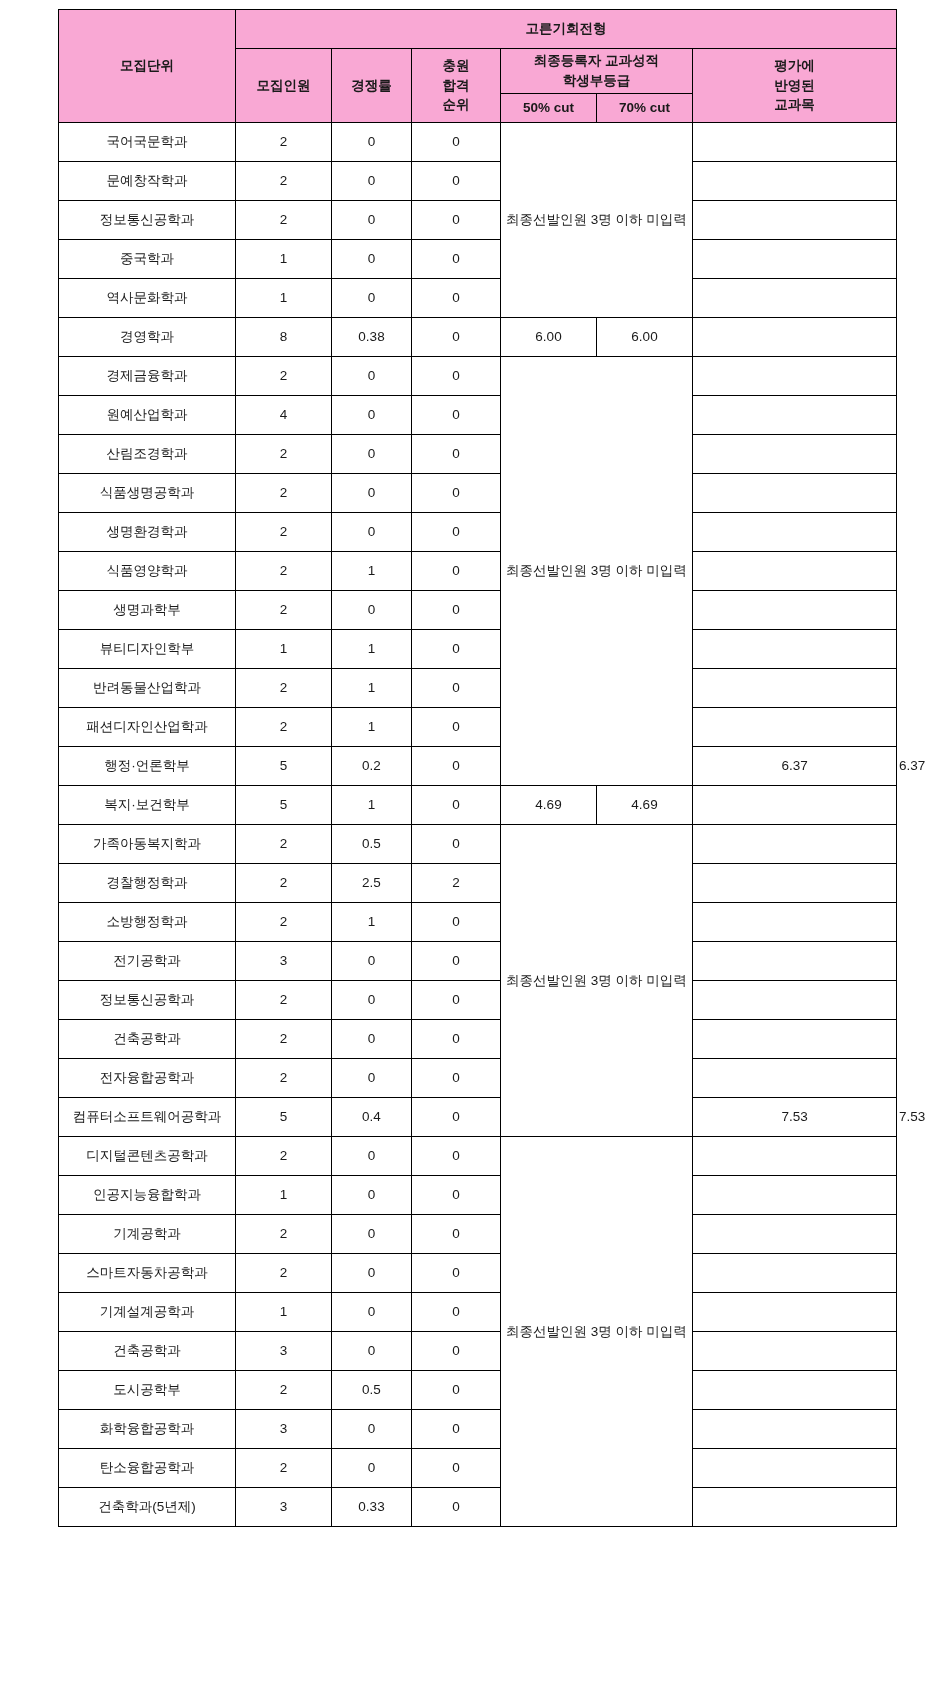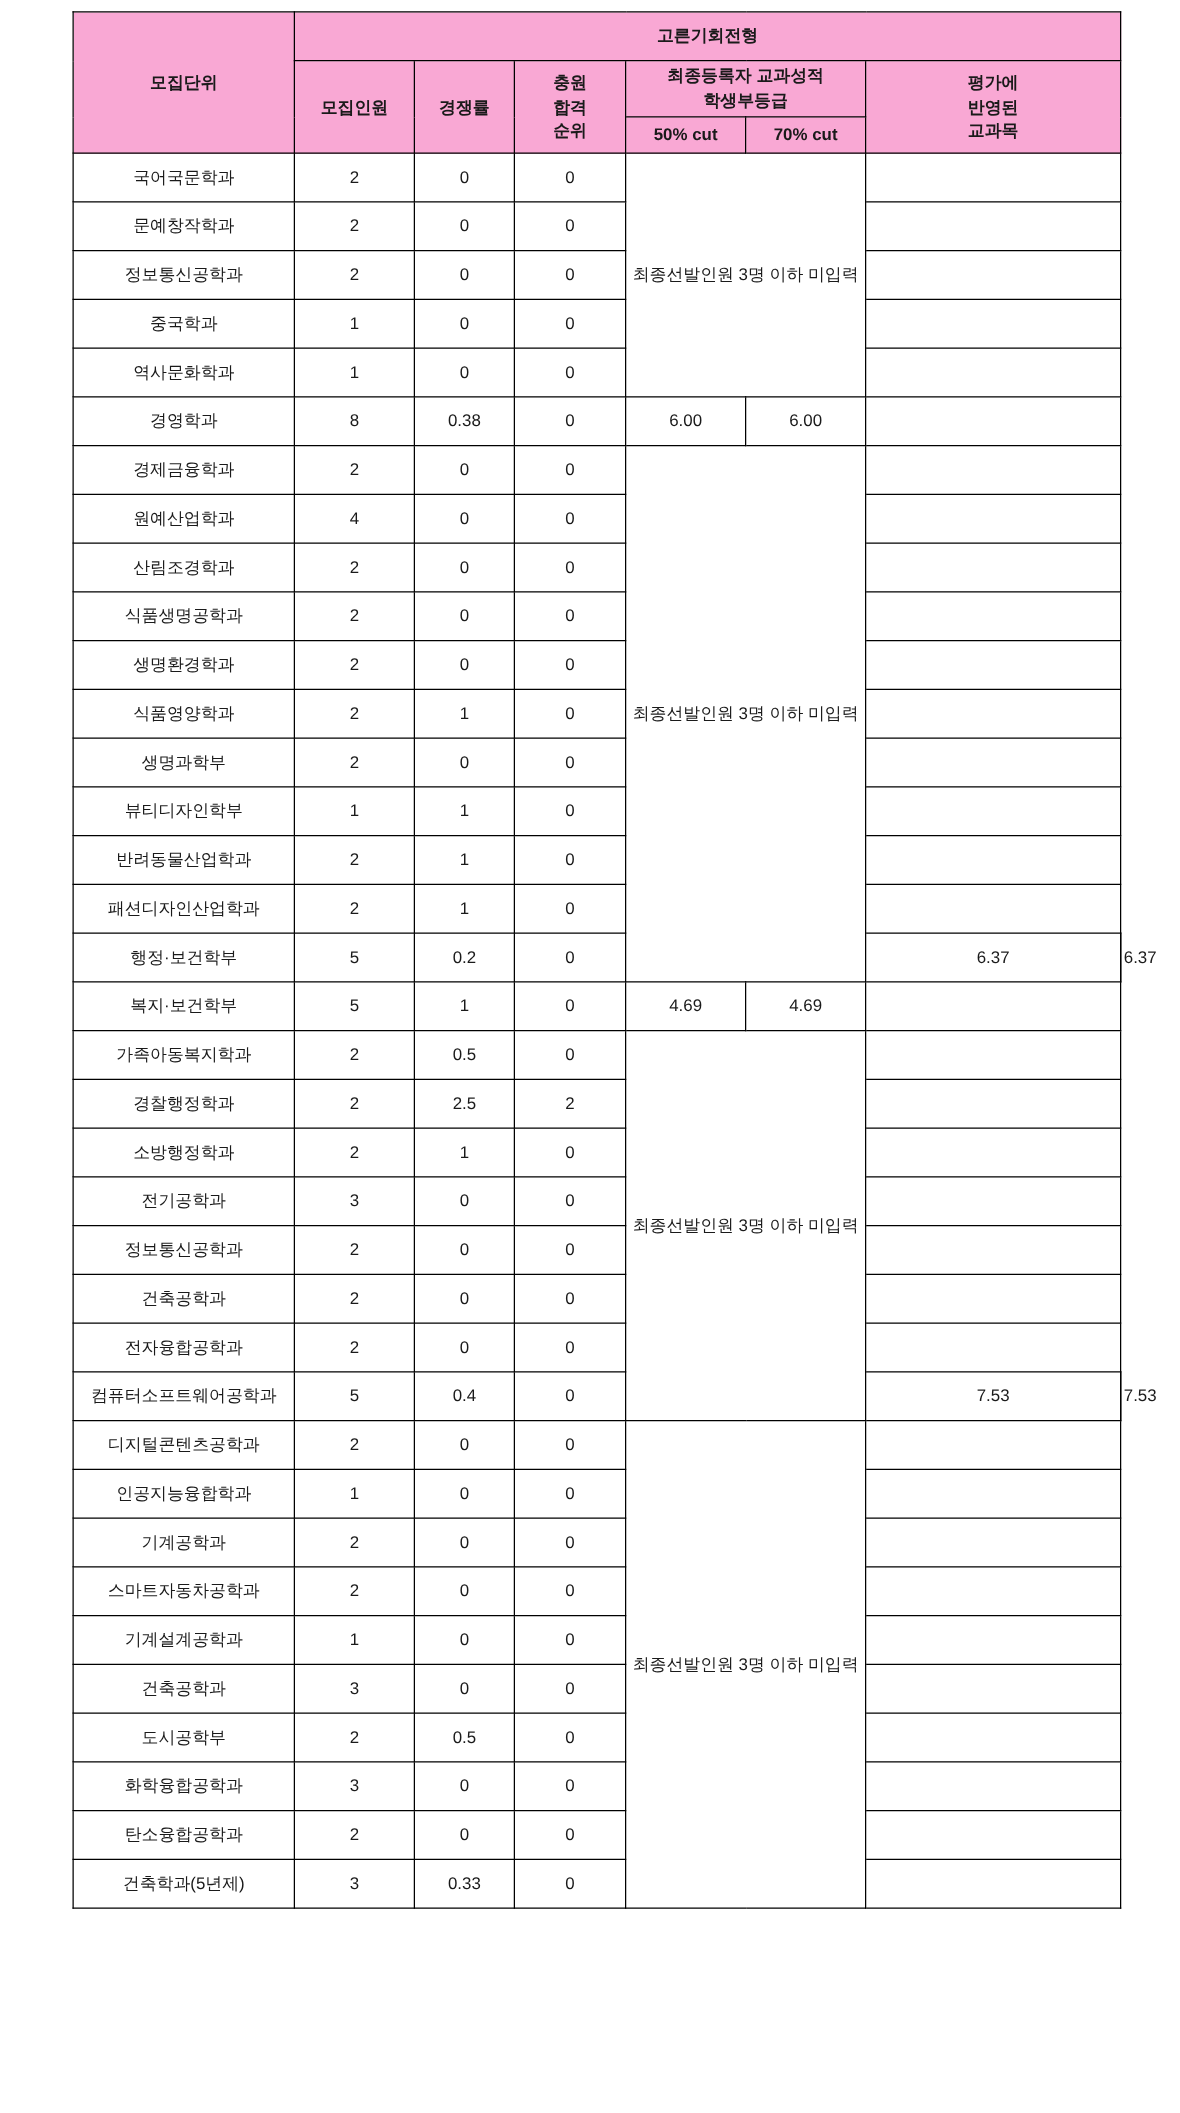--- a/index.html
+++ b/index.html
@@ -257,21 +257,21 @@
           <td class="blank"></td>
         </tr>
         <tr>
           <td class="unit">패션디자인산업학과</td>
           <td class="num">2</td>
           <td class="num">1</td>
           <td class="rank">0</td>
           <td class="blank"></td>
         </tr>
         <tr>
-          <td class="unit">행정·보건학부</td>
+          <td class="unit">행정·언론학부</td>
           <td class="num">5</td>
           <td class="num">0.2</td>
           <td class="rank">0</td>
           <td class="cut">6.37</td>
           <td class="cut">6.37</td>
           <td class="blank"></td>
         </tr>
         <tr>
           <td class="unit">복지·보건학부</td>
           <td class="num">5</td>

